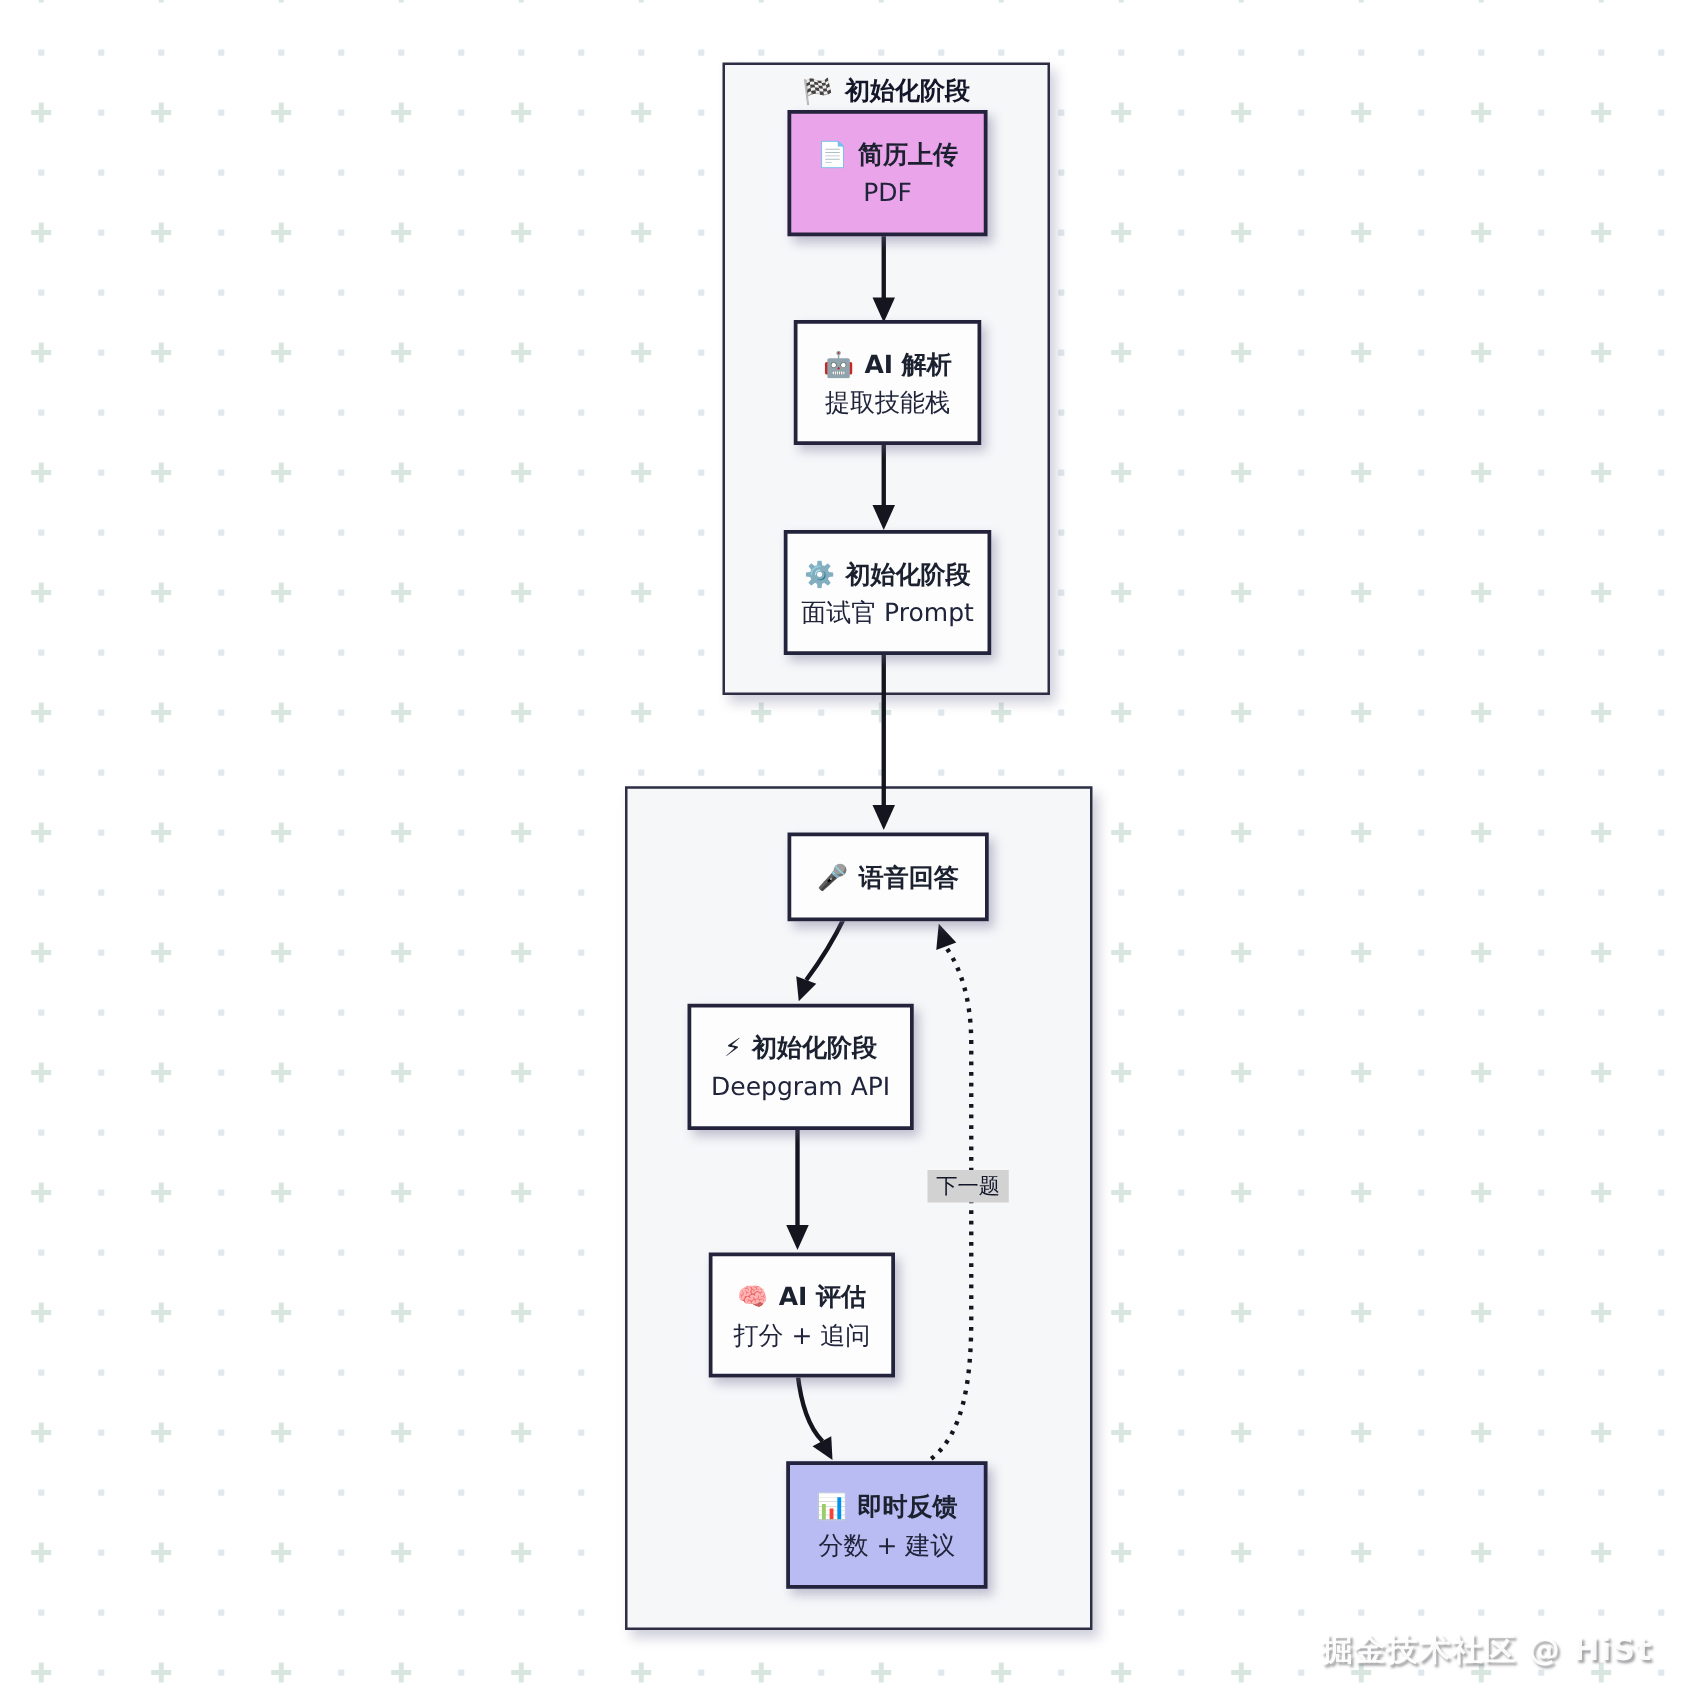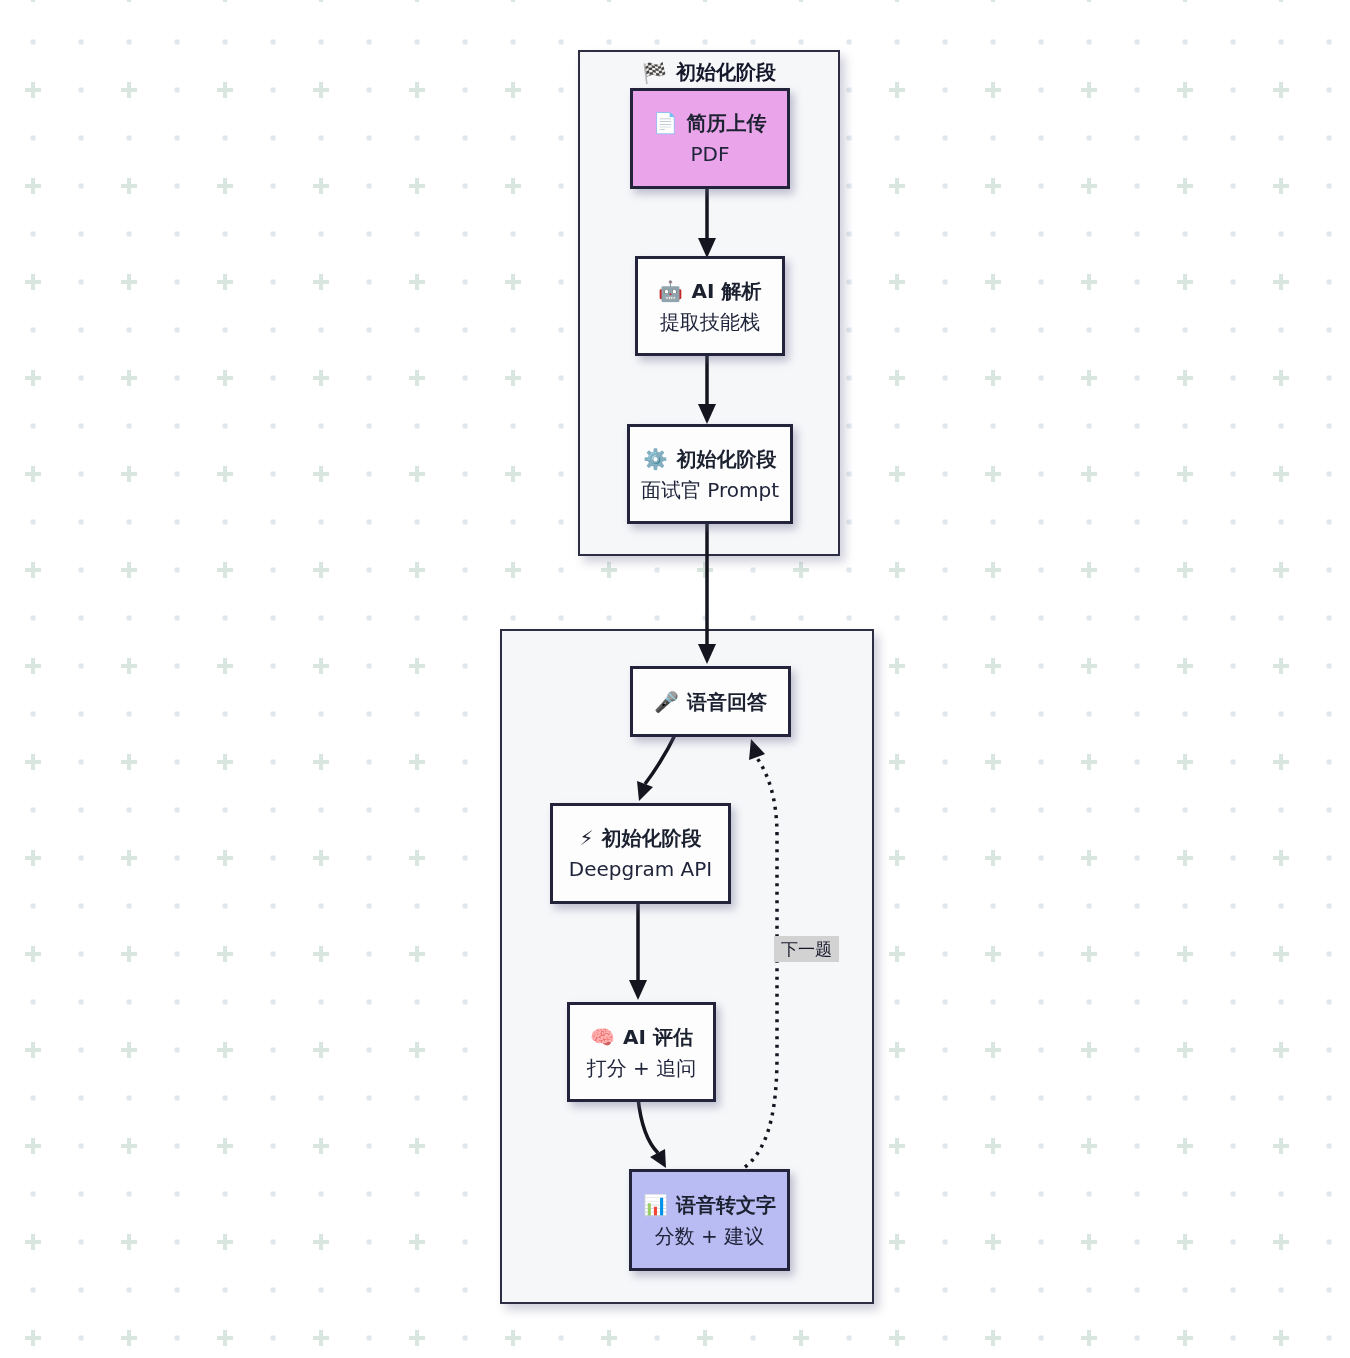--- a/index.html
+++ b/index.html
@@ -34,21 +34,21 @@
   }
   .node-title{
     display:flex;align-items:center;gap:8px;
     font-size:20px;font-weight:600;line-height:1.1;white-space:nowrap;
   }
   .node-sub{
     font-size:20px;font-weight:400;line-height:1.1;white-space:nowrap;color:#20243a;
   }
   .node-icon,.title-icon{font-size:20px;line-height:1;}
   .edge-label{
-    position:absolute;left:774px;top:936px;
+    position:absolute;left:742px;top:936px;
     background:#d2d2d2;color:#14162a;
     font-size:17px;line-height:1.2;padding:3px 7px;
     z-index:3;white-space:nowrap;
   }
   .watermark{
     position:absolute;right:28px;bottom:22px;z-index:4;
     font-size:25px;font-weight:700;letter-spacing:1px;
     color:rgba(255,255,255,0.93);
     text-shadow:2px 2px 2px rgba(105,105,110,0.60);
     white-space:nowrap;
@@ -1230,21 +1230,22 @@
     <div class="node-title">
       <span class="node-icon">🧠</span>
       <span>AI 评估</span>
     </div>
     <div class="node-sub">打分 + 追问</div>
   </div>
 
   <div class="node" style="left: 629px; top: 1169px; width: 155px; height: 96px; background: rgb(185, 188, 242);">
     <div class="node-title">
       <span class="node-icon">📊</span>
-      <span>语音转文字</span>
+      <span>即时反馈</span>
     </div>
     <div class="node-sub">分数 + 建议</div>
   </div>
 
   <div class="edge-label" style="background: rgb(210, 210, 210);">下一题</div>
 
+  <div class="watermark">掘金技术社区 @ HiSt</div>
 
 </div>
 
 </body></html>

